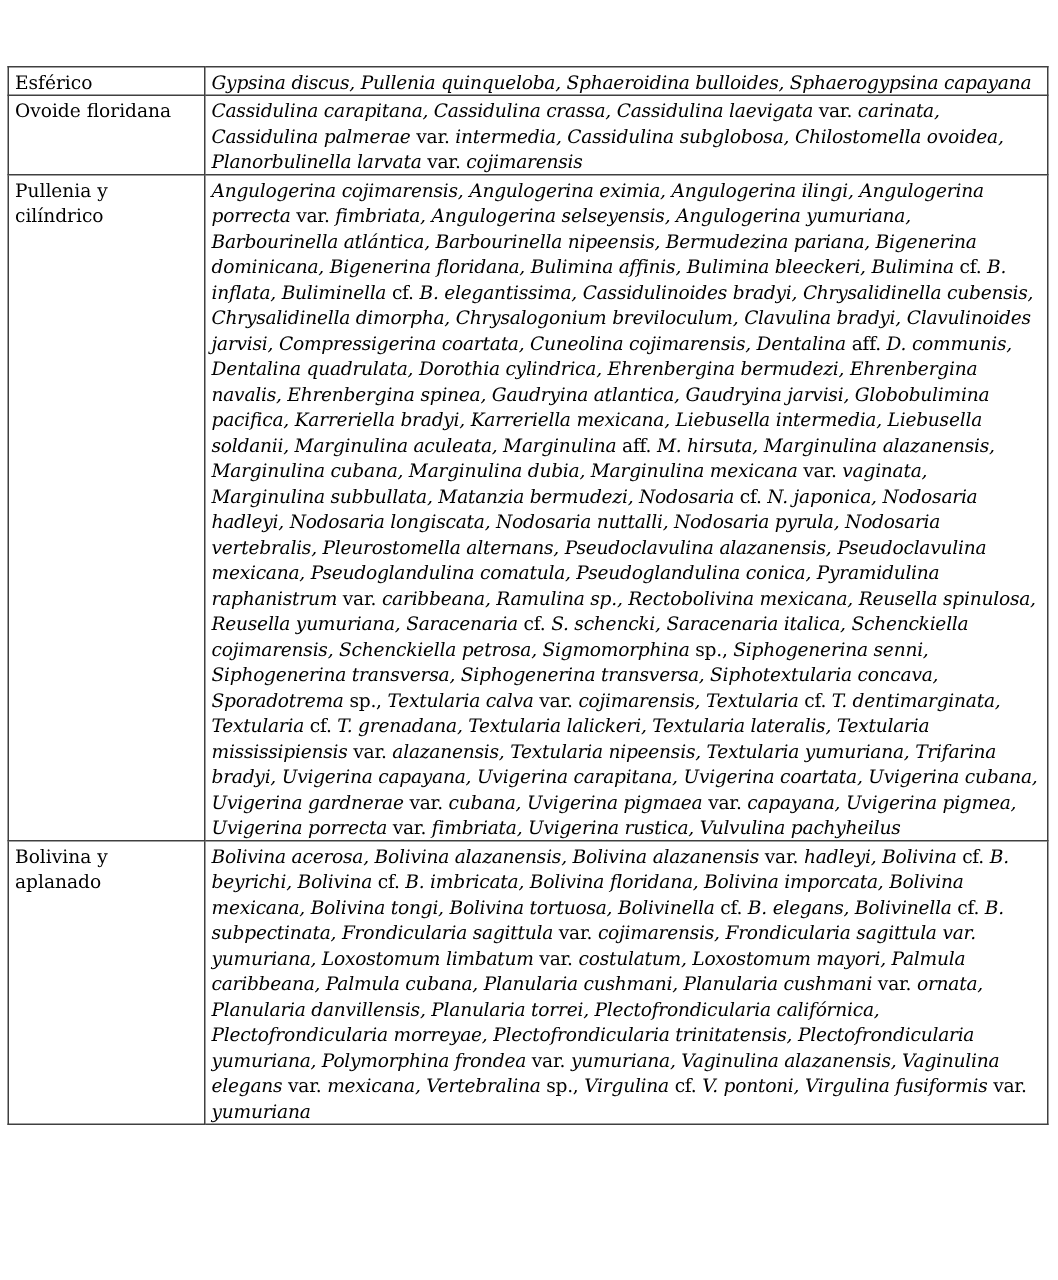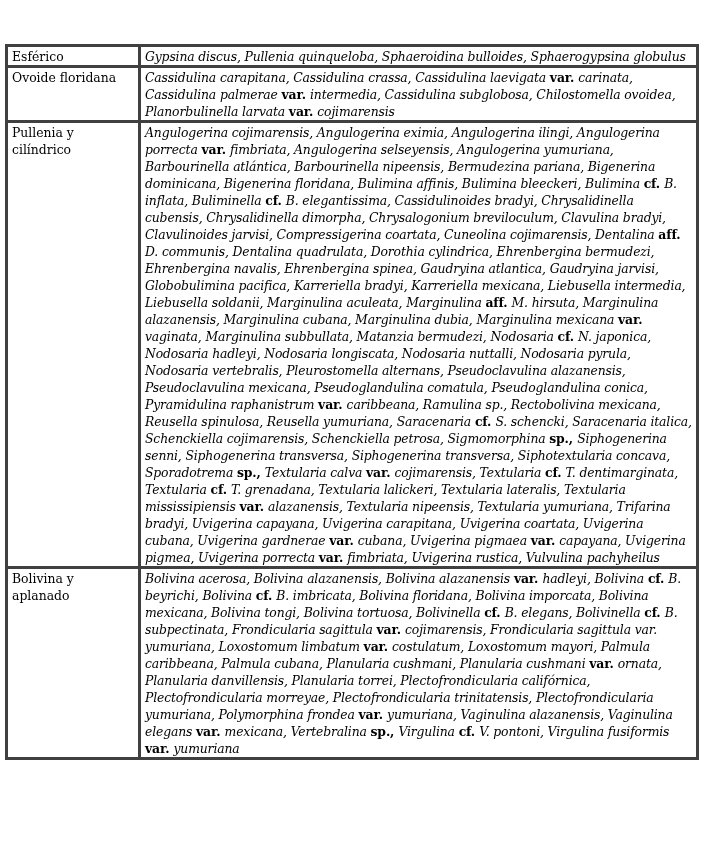--- a/index.html
+++ b/index.html
@@ -1,33 +1,33 @@
 <!DOCTYPE html>
 <html><head>
 <meta charset="utf-8">
 <style>
   html, body { margin: 0; padding: 0; background: #ffffff; }
   body { width: 705px; height: 853px; position: relative; overflow: hidden;
          font-family: "DejaVu Serif", "Liberation Serif", serif; color: #000; }
   table.species { position: absolute; left: 5px; top: 44px; width: 694px;
          border-collapse: collapse; table-layout: fixed; }
-  table.species td { border: 3px solid #404040; vertical-align: top;
+  table.species td { border: 1px solid #404040; vertical-align: top;
          padding: 1px 4px 0 4px; font-size: 12.4px; line-height: 17px; }
   td.shape { width: 122px; font-style: normal; }
   td.list { font-style: italic; letter-spacing: -0.15px; }
-  td.list .up { font-style: normal; font-weight: bold; }
+  td.list .up { font-style: normal; }
 </style>
 </head>
 <body>
 
 <table class="species">
   <tbody id="tbody">
     <tr>
       <td class="shape">Esférico</td>
-      <td class="list"><span class="it">Gypsina discus, Pullenia quinqueloba, Sphaeroidina bulloides, Sphaerogypsina globulus</span></td>
+      <td class="list"><span class="it">Gypsina discus, Pullenia quinqueloba, Sphaeroidina bulloides, Sphaerogypsina capayana</span></td>
     </tr>
     <tr>
       <td class="shape">Ovoide floridana</td>
       <td class="list"><span class="it">Cassidulina carapitana, Cassidulina crassa, Cassidulina laevigata </span><span class="up">var. </span><span class="it">carinata, Cassidulina palmerae </span><span class="up">var. </span><span class="it">intermedia, Cassidulina subglobosa, Chilostomella ovoidea, Planorbulinella larvata </span><span class="up">var. </span><span class="it">cojimarensis</span></td>
     </tr>
     <tr>
       <td class="shape">Pullenia y cilíndrico</td>
       <td class="list"><span class="it">Angulogerina cojimarensis, Angulogerina eximia, Angulogerina ilingi, Angulogerina porrecta </span><span class="up">var. </span><span class="it">fimbriata, Angulogerina selseyensis, Angulogerina yumuriana, Barbourinella atlántica, Barbourinella nipeensis, Bermudezina pariana, Bigenerina dominicana, Bigenerina floridana, Bulimina affinis, Bulimina bleeckeri, Bulimina </span><span class="up">cf. </span><span class="it">B. inflata, Buliminella </span><span class="up">cf. </span><span class="it">B. elegantissima, Cassidulinoides bradyi, Chrysalidinella cubensis, Chrysalidinella dimorpha, Chrysalogonium breviloculum, Clavulina bradyi, Clavulinoides jarvisi, Compressigerina coartata, Cuneolina cojimarensis, Dentalina </span><span class="up">aff. </span><span class="it">D. communis, Dentalina quadrulata, Dorothia cylindrica, Ehrenbergina bermudezi, Ehrenbergina navalis, Ehrenbergina spinea, Gaudryina atlantica, Gaudryina jarvisi, Globobulimina pacifica, Karreriella bradyi, Karreriella mexicana, Liebusella intermedia, Liebusella soldanii, Marginulina aculeata, Marginulina </span><span class="up">aff. </span><span class="it">M. hirsuta, Marginulina alazanensis, Marginulina cubana, Marginulina dubia, Marginulina mexicana </span><span class="up">var. </span><span class="it">vaginata, Marginulina subbullata, Matanzia bermudezi, Nodosaria </span><span class="up">cf. </span><span class="it">N. japonica, Nodosaria hadleyi, Nodosaria longiscata, Nodosaria nuttalli, Nodosaria pyrula, Nodosaria vertebralis, Pleurostomella alternans, Pseudoclavulina alazanensis, Pseudoclavulina mexicana, Pseudoglandulina comatula, Pseudoglandulina conica, Pyramidulina raphanistrum </span><span class="up">var. </span><span class="it">caribbeana, Ramulina sp., Rectobolivina mexicana, Reusella spinulosa, Reusella yumuriana, Saracenaria </span><span class="up">cf. </span><span class="it">S. schencki, Saracenaria italica, Schenckiella cojimarensis, Schenckiella petrosa, Sigmomorphina </span><span class="up">sp., </span><span class="it">Siphogenerina senni, Siphogenerina transversa, Siphogenerina transversa, Siphotextularia concava, Sporadotrema </span><span class="up">sp., </span><span class="it">Textularia calva </span><span class="up">var. </span><span class="it">cojimarensis, Textularia </span><span class="up">cf. </span><span class="it">T. dentimarginata, Textularia </span><span class="up">cf. </span><span class="it">T. grenadana, Textularia lalickeri, Textularia lateralis, Textularia mississipiensis </span><span class="up">var. </span><span class="it">alazanensis, Textularia nipeensis, Textularia yumuriana, Trifarina bradyi, Uvigerina capayana, Uvigerina carapitana, Uvigerina coartata, Uvigerina cubana, Uvigerina gardnerae </span><span class="up">var. </span><span class="it">cubana, Uvigerina pigmaea </span><span class="up">var. </span><span class="it">capayana, Uvigerina pigmea, Uvigerina porrecta </span><span class="up">var. </span><span class="it">fimbriata, Uvigerina rustica, Vulvulina pachyheilus</span></td>
     </tr>
     <tr>

